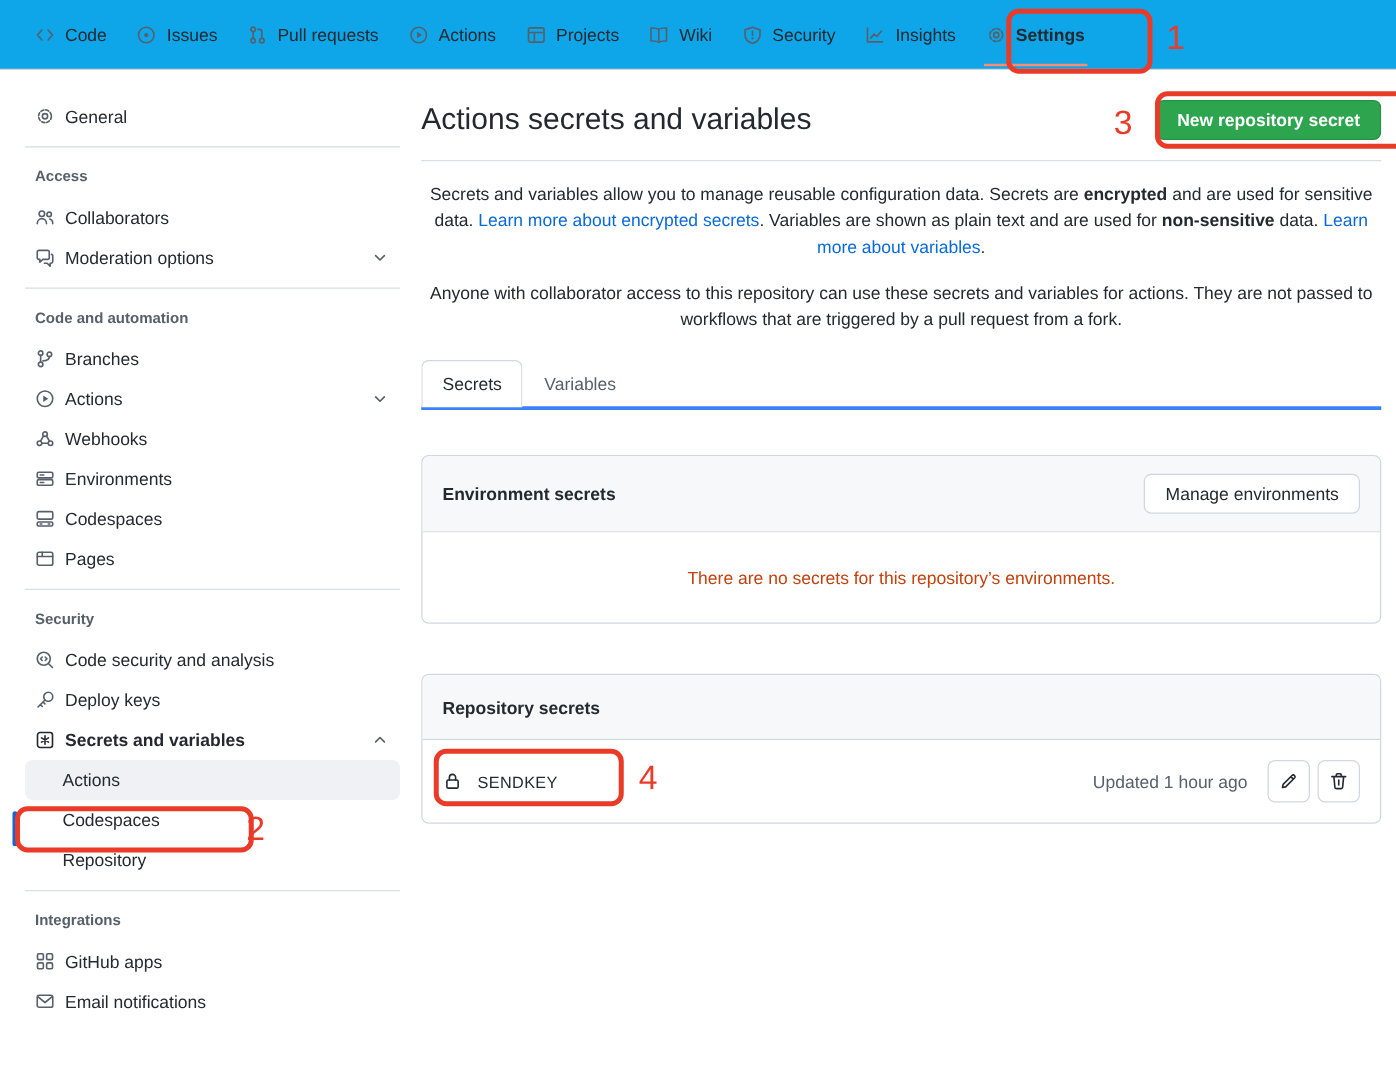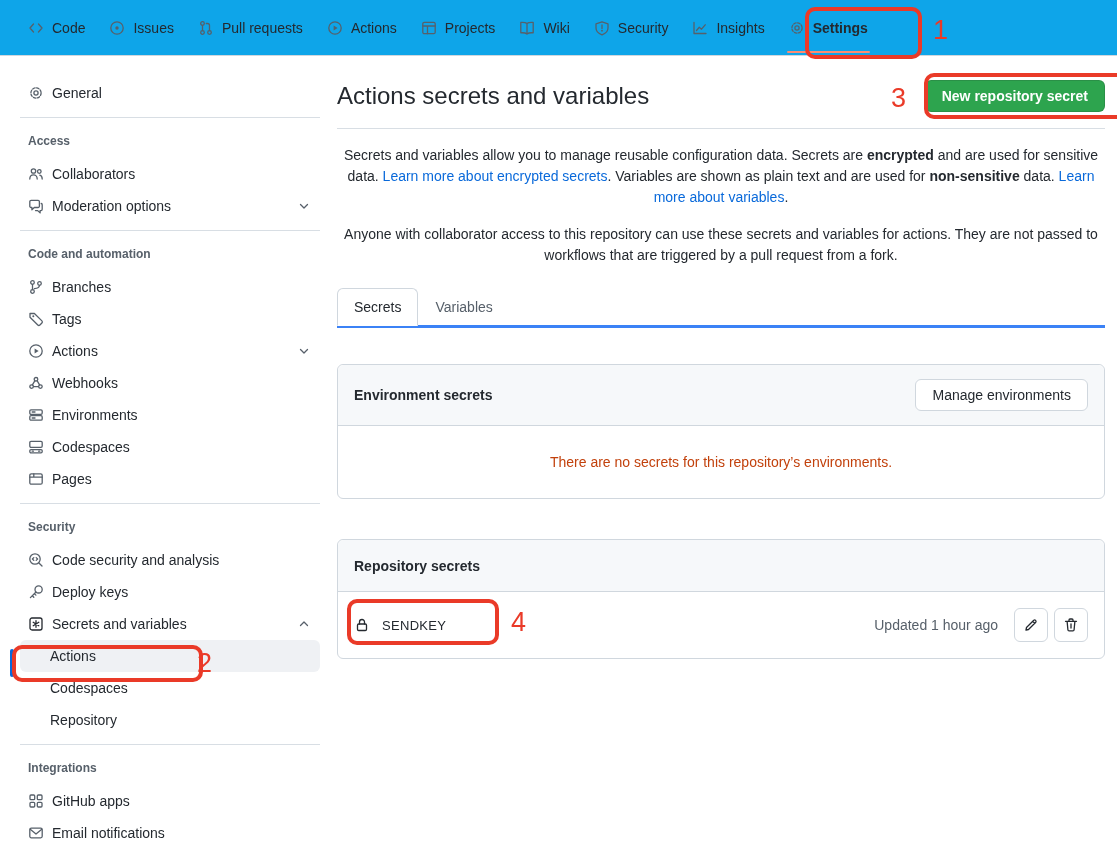--- a/index.html
+++ b/index.html
@@ -33,21 +33,21 @@
 
   
   .app { display:flex; align-items:flex-start; }
   .side { width:320px; padding:21px 0 0 20px; }
   .side-inner { width:300px; }
   .sitem {
     display:flex; align-items:center; gap:8px; height:32px;
     padding:0 8px; border-radius:6px; cursor:pointer;
   }
   .sitem .lbl { flex:1 1 auto; }
-  .sitem.bold .lbl { font-weight:400; }
+  .sitem.bold .lbl { font-weight:700; }
   .subitem { padding-left:30px; }
   .subitem.active { background:#eff1f4; }
   .sheader { padding:8px 8px 10px 8px; font-size:12px; font-weight:700; color:#57606a; }
   .sdivider { border-top:1px solid #d8dee4; margin:8px 0; }
   .active-bar { position:absolute; left:10px; top:649px; width:4px; height:28px; background:#0969da; border-radius:3px; }
 
   .main { width:768px; margin-left:17px; padding-top:24px; }
   .title-row { display:flex; align-items:center; justify-content:space-between; padding-bottom:16px; border-bottom:1px solid #d8dee4; }
   h1.page-title { font-size:24px; font-weight:400; color:#24292f; line-height:32px; }
   .btn-green {
@@ -219,27 +219,20 @@
       <div class="sheader">Code and automation</div>
 
       <div class="sitem">
         <svg class="ic" viewBox="0 0 16 16">
             <circle class="st" cx="4.5" cy="3.5" r="1.8"></circle>
             <circle class="st" cx="4.5" cy="12.5" r="1.8"></circle>
             <circle class="st" cx="11.5" cy="4.5" r="1.8"></circle>
             <path class="st" d="M4.5 5.3 V10.7 M11.5 6.3 C11.5 8.8 8.8 9.5 6.4 9.7"></path>
           </svg>
         <span class="lbl">Branches</span>
-      </div>
-      <div class="sitem">
-        <svg class="ic" viewBox="0 0 16 16">
-            <path class="st" d="M2 2.5 H6.4 L13.9 9.9 a1.5 1.5 0 0 1 0 2.1 L11.9 14 a1.5 1.5 0 0 1 -2.1 0 L2 6.3 Z"></path>
-            <circle class="fl" cx="5.3" cy="5.3" r="1"></circle>
-          </svg>
-        <span class="lbl">Tags</span>
       </div>
       <div class="sitem">
         <svg class="ic" viewBox="0 0 16 16">
             <circle class="st" cx="8" cy="8" r="6.2"></circle>
             <path class="fl" d="M6.6 5.4 L10.6 8 L6.6 10.6 Z"></path>
           </svg>
         <span class="lbl">Actions</span>
         <svg class="ic" viewBox="0 0 16 16">
             <path class="st" d="M4.5 6.5 L8 10 L11.5 6.5"></path>
           </svg>

